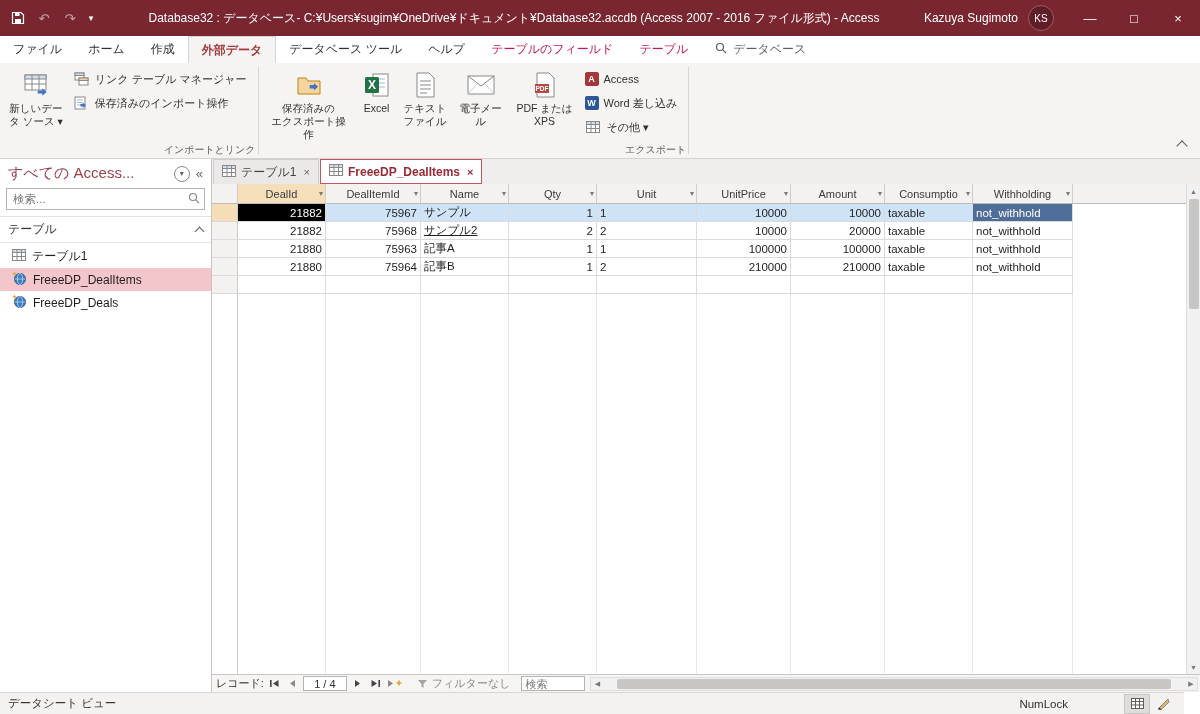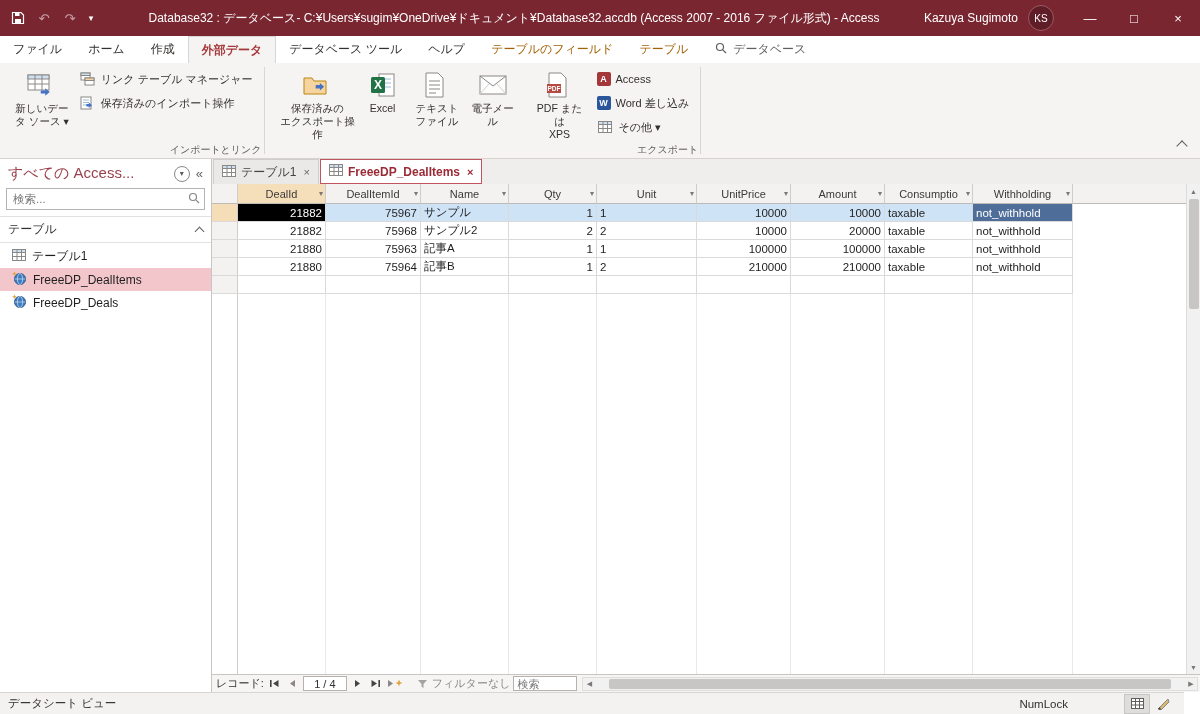--- a/index.html
+++ b/index.html
@@ -15,21 +15,21 @@
   .tb-title{flex:1;text-align:center;font-size:12px;white-space:nowrap;overflow:hidden;text-overflow:ellipsis;}
   .tb-right{display:flex;align-items:center;}
   .tb-user{font-size:12px;margin-right:10px;}
   .tb-avatar{width:26px;height:26px;border-radius:50%;background:#5e1d27;border:1px solid #9b5a63;display:flex;align-items:center;justify-content:center;font-size:10px;margin-right:14px;}
   .win-btn{width:44px;height:36px;display:flex;align-items:center;justify-content:center;font-size:13px;}
 
   
   .ribbon-tabs-row{height:27px;background:#fff;display:flex;align-items:stretch;}
   #ribbon-tabs{display:flex;}
   .rtab{padding:0 13px;display:flex;align-items:center;font-size:12px;color:#33302e;white-space:nowrap;}
-  .rtab.contextual{color:#a16207;}
+  .rtab.contextual{color:#be185d;}
   .rtab.active{color:var(--accent);background:#f6f4f3;border:1px solid #d8d6d4;border-bottom:none;font-weight:bold;}
   .tellme{display:flex;align-items:center;gap:6px;color:#605e5c;padding:0 14px;}
 
   
   .ribbon-body{height:96px;background:#f6f4f3;border-bottom:1px solid #d5d2cf;position:relative;display:flex;align-items:stretch;}
   .rgroup{display:flex;flex-direction:column;padding:2px 2px 0 2px;}
   .rgroup-content{flex:1;display:flex;align-items:flex-start;gap:2px;padding:1px 4px;}
   .rgroup-label{height:15px;text-align:right;font-size:10px;color:#605e5c;line-height:14px;}
   .rsep{width:1px;background:#d8d5d2;margin:4px 0;}
   .rbtn-large{display:flex;flex-direction:column;align-items:center;gap:2px;padding:4px 3px 1px 3px;min-width:44px;height:76px;}
@@ -91,34 +91,34 @@
 
   .vscroll{width:14px;background:#f1f1f1;border-left:1px solid #dcdcdc;display:flex;flex-direction:column;align-items:center;flex:0 0 auto;}
   .vs-arrow{height:14px;display:flex;align-items:center;justify-content:center;font-size:7px;color:#7a7876;width:100%;}
   .vs-thumb{width:10px;height:110px;background:#c8c6c4;border-radius:2px;margin:1px 0;}
   .vs-track{flex:1;}
 
   .recnav{height:18px;border-top:1px solid #c8c6c4;background:#f6f5f4;display:flex;align-items:center;font-size:11px;color:#33302e;padding-left:4px;gap:3px;}
   .rn-btn{display:flex;align-items:center;justify-content:center;width:15px;height:14px;}
   .rn-count{background:#fff;border:1px solid #b5b2b0;height:15px;min-width:44px;display:flex;align-items:center;justify-content:center;font-size:11px;padding:0 4px;}
   .rn-filter{display:flex;align-items:center;gap:4px;color:#8a8886;margin-left:8px;}
-  .rn-search{background:#fff;border:1px solid #b5b2b0;height:15px;width:64px;}
+  .rn-search{background:#fff;border:1px solid #b5b2b0;height:15px;width:64px;margin-left:8px;}
   .rn-search input{width:100%;height:100%;border:none;outline:none;font-size:11px;font-family:inherit;padding:0 3px;background:transparent;color:#33302e;}
   .hscroll{flex:1;height:14px;margin:0 2px;background:#f1f1f1;border:1px solid #e0dedc;display:flex;align-items:center;}
   .hs-thumb{height:10px;background:#c8c6c4;border-radius:2px;flex:1;margin:0 14px;}
   .hs-arrow{font-size:7px;color:#7a7876;width:12px;text-align:center;}
 
   
   .statusbar{position:absolute;left:0;right:16px;bottom:0;height:22px;background:#f3f2f1;border-top:1px solid #d8d6d4;display:flex;align-items:center;font-size:11.5px;color:#33302e;padding:0 8px;}
   .sb-left{flex:1;}
   .sb-numlock{margin-right:56px;}
   .sb-icons{display:flex;}
   .sb-icon{width:26px;height:20px;display:flex;align-items:center;justify-content:center;}
   .sb-icon.pressed{background:#dfddda;border:1px solid #c8c6c4;}
-  .ml{white-space:pre-line;margin-left:6px;}
+  .ml{white-space:pre-line;}
 </style>
 </head>
 <body>
 
 <div class="app">
 
   <div class="titlebar">
     <div class="qat">
       <span class="qat-btn">
         <svg width="14" height="14" viewBox="0 0 14 14">
@@ -433,21 +433,21 @@
               <div class="cell a-right" style="width: 94px;">10000</div>
               <div class="cell a-right" style="width: 94px;">10000</div>
               <div class="cell a-left" style="width: 88px;">taxable</div>
               <div class="cell a-left hl-cell" style="width: 100px;">not_withhold</div>
               <div class="cell cfill"></div>
             </div>
             <div class="grow">
               <div class="rsel" style="width: 26px;"></div>
               <div class="cell a-right" style="width: 88px;">21882</div>
               <div class="cell a-right" style="width: 95px;">75968</div>
-              <div class="cell a-left" style="width: 88px;">サンプル2</div>
+              <div class="cell a-left" style="width: 88px; text-decoration: underline;">サンプル2</div>
               <div class="cell a-right" style="width: 88px;">2</div>
               <div class="cell a-left" style="width: 100px;">2</div>
               <div class="cell a-right" style="width: 94px;">10000</div>
               <div class="cell a-right" style="width: 94px;">20000</div>
               <div class="cell a-left" style="width: 88px;">taxable</div>
               <div class="cell a-left" style="width: 100px;">not_withhold</div>
               <div class="cell cfill"></div>
             </div>
             <div class="grow">
               <div class="rsel" style="width: 26px;"></div>

